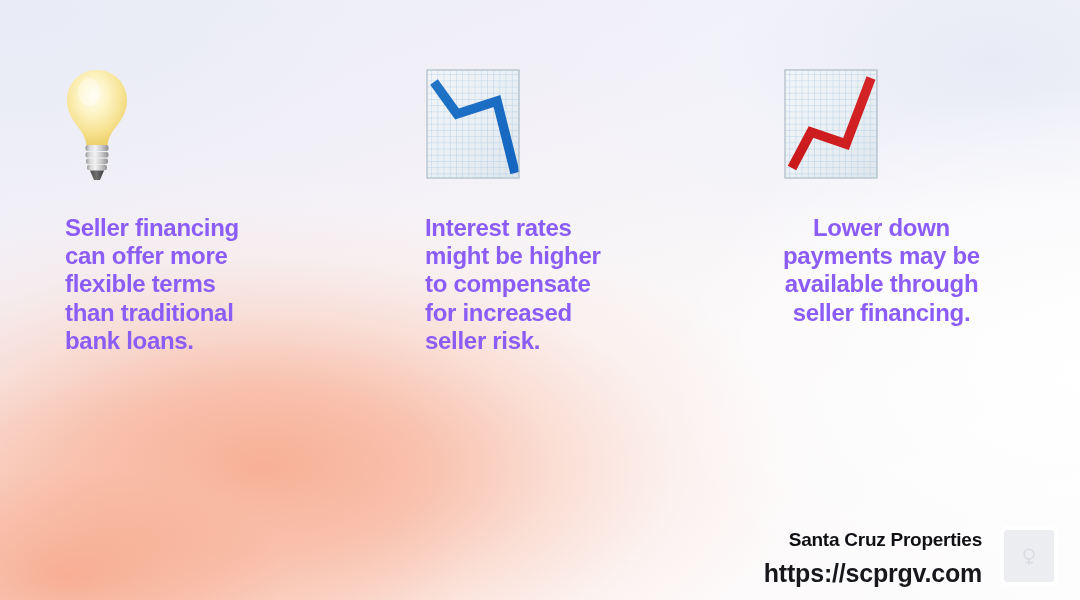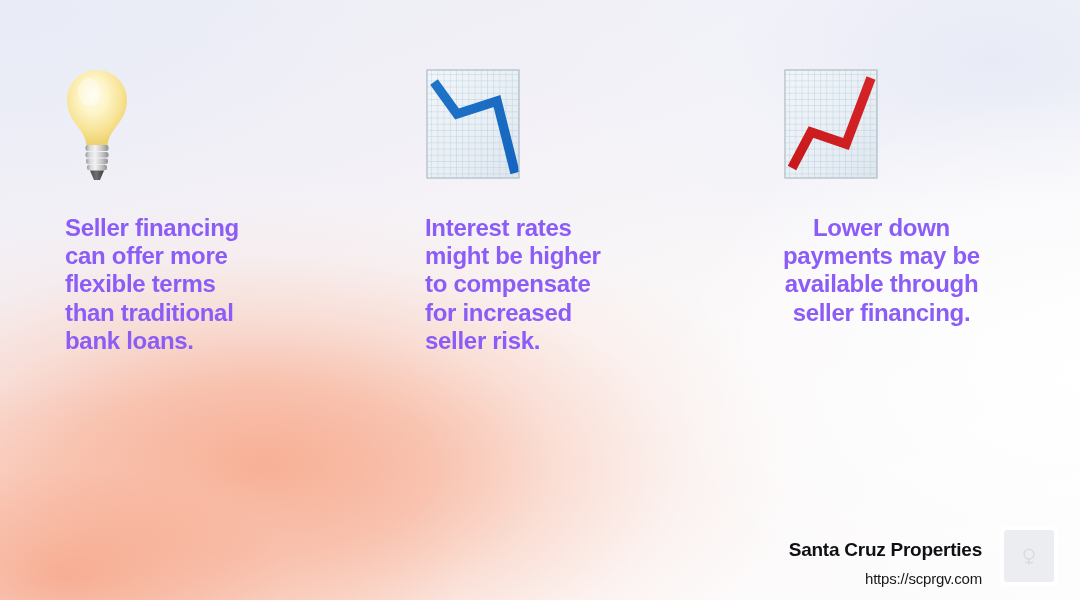--- a/index.html
+++ b/index.html
@@ -120,22 +120,22 @@
   .brand-name {
     font-family: "Liberation Sans", "DejaVu Sans", sans-serif;
     font-size: 19px;
     font-weight: 700;
     letter-spacing: -0.25px;
     color: #101014;
     display: block;
   }
   .brand-url {
     font-family: "Liberation Sans", "DejaVu Sans", sans-serif;
-    font-size: 15px;
-    font-weight: 400;
+    font-size: 25px;
+    font-weight: 700;
     letter-spacing: -0.2px;
     color: #18181c;
     display: block;
     margin-top: 12px;
   }
   .logo-box {
     width: 58px;
     height: 60px;
     border-radius: 7px;
     background: #ecedf1;

